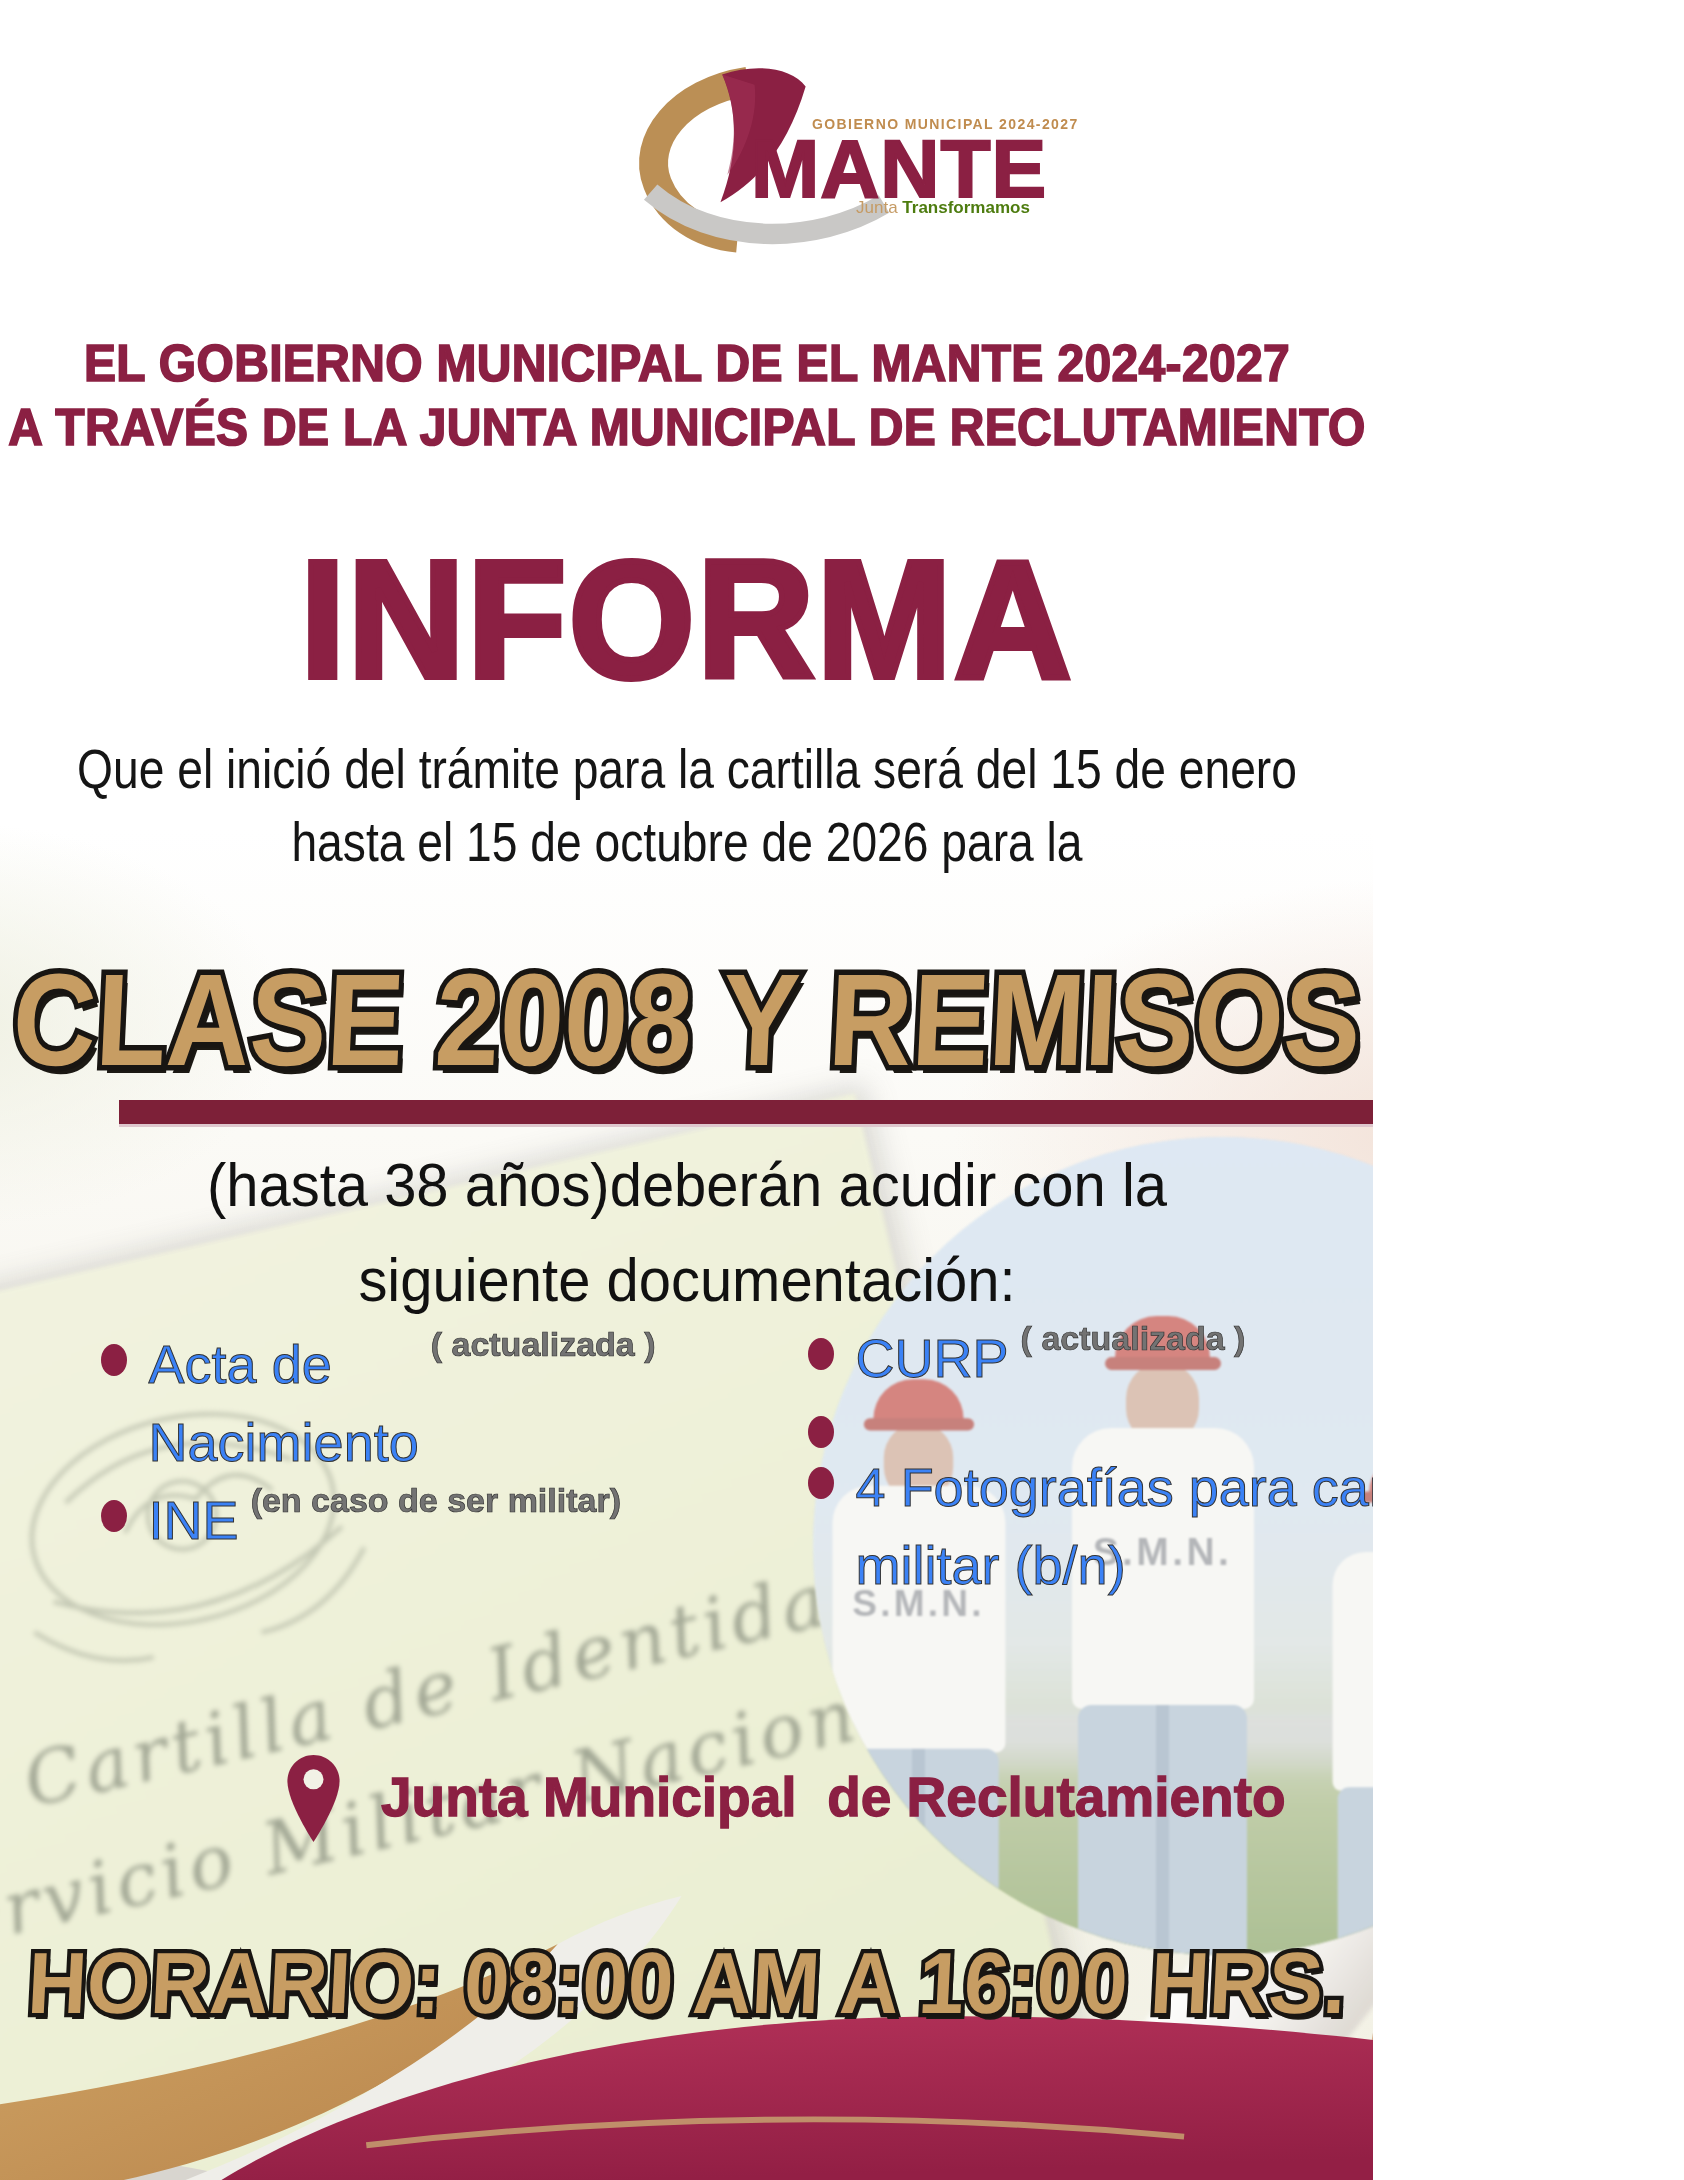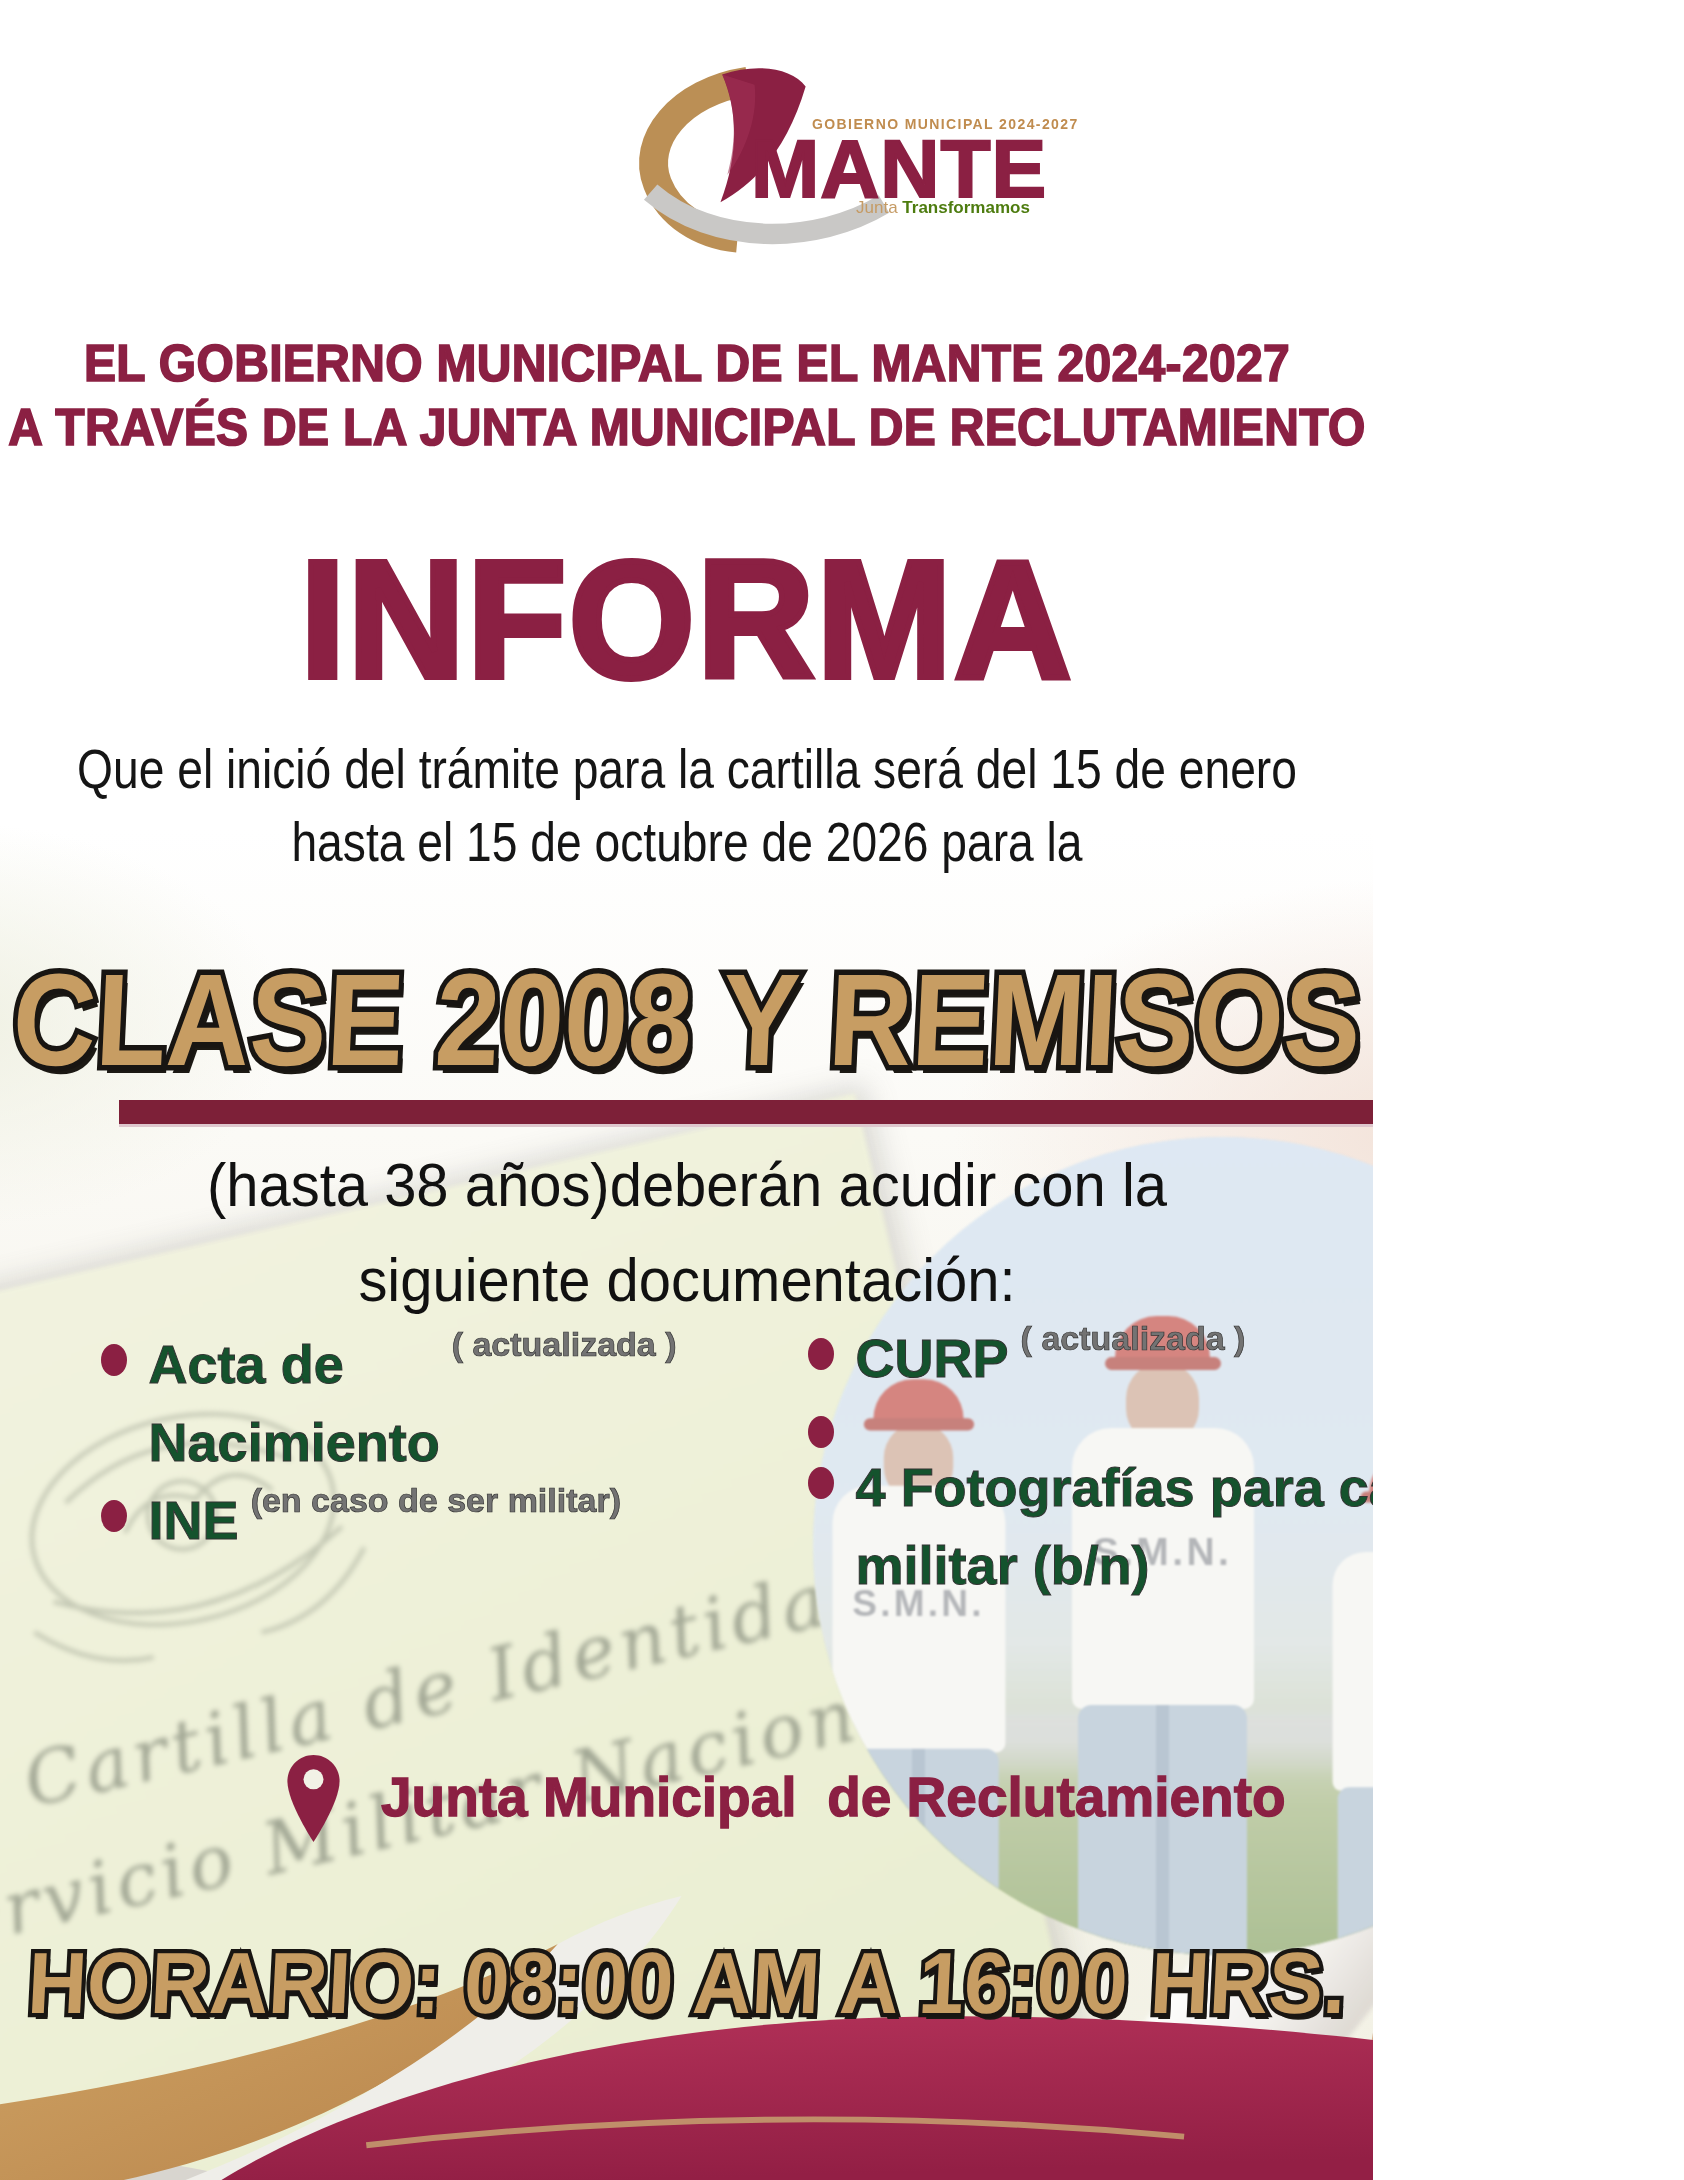--- a/index.html
+++ b/index.html
@@ -87,21 +87,21 @@
   .maroon-rule{position:absolute; left:119px; top:1100px; width:1434px; height:24px; z-index:5;
     background:#7d2038; border-bottom:3.4px solid rgba(255,255,255,.75);}
   .instruction{position:absolute; top:1138px; left:50%; transform:translateX(-50%) scaleX(.95); z-index:5;
     text-align:center; color:#111; font-size:61px; line-height:95px; font-weight:normal; white-space:nowrap;}
   
   .doc-col{position:absolute; z-index:5;}
   .doc-col.left{left:101px; top:1325px; width:698px;}
   .doc-col.right{left:808px; top:1319px; width:852px;}
   .doc-item{display:flex; align-items:flex-start;}
   .dot{flex:0 0 auto; width:25.6px; height:32px; border-radius:50%; background:#8b2043; margin:19px 22px 0 0;}
-  .doc-text{font-size:54px; font-weight:bold; line-height:78px; color:#14532d; -webkit-text-stroke:1px #333; white-space:pre-line;}
+  .doc-text{font-size:54px; font-weight:normal; line-height:78px; color:#3b82f6; -webkit-text-stroke:1px #333; white-space:pre-line;}
   .doc-note{font-size:34px; font-weight:bold; color:#737373; -webkit-text-stroke:0.7px #333; margin-left:12px; white-space:nowrap;}
   
   .location-row{position:absolute; left:287px; top:1755px; z-index:6; display:flex; align-items:center;}
   .pin{width:53px; height:87px; flex:0 0 auto;}
   .location-label{margin-left:41px; font-size:55px; font-weight:bold; color:#8b2043;
     -webkit-text-stroke:1.3px #8b2043; white-space:pre; line-height:55px; padding-bottom:1.7px;}
 </style>
 </head>
 <body>
 

